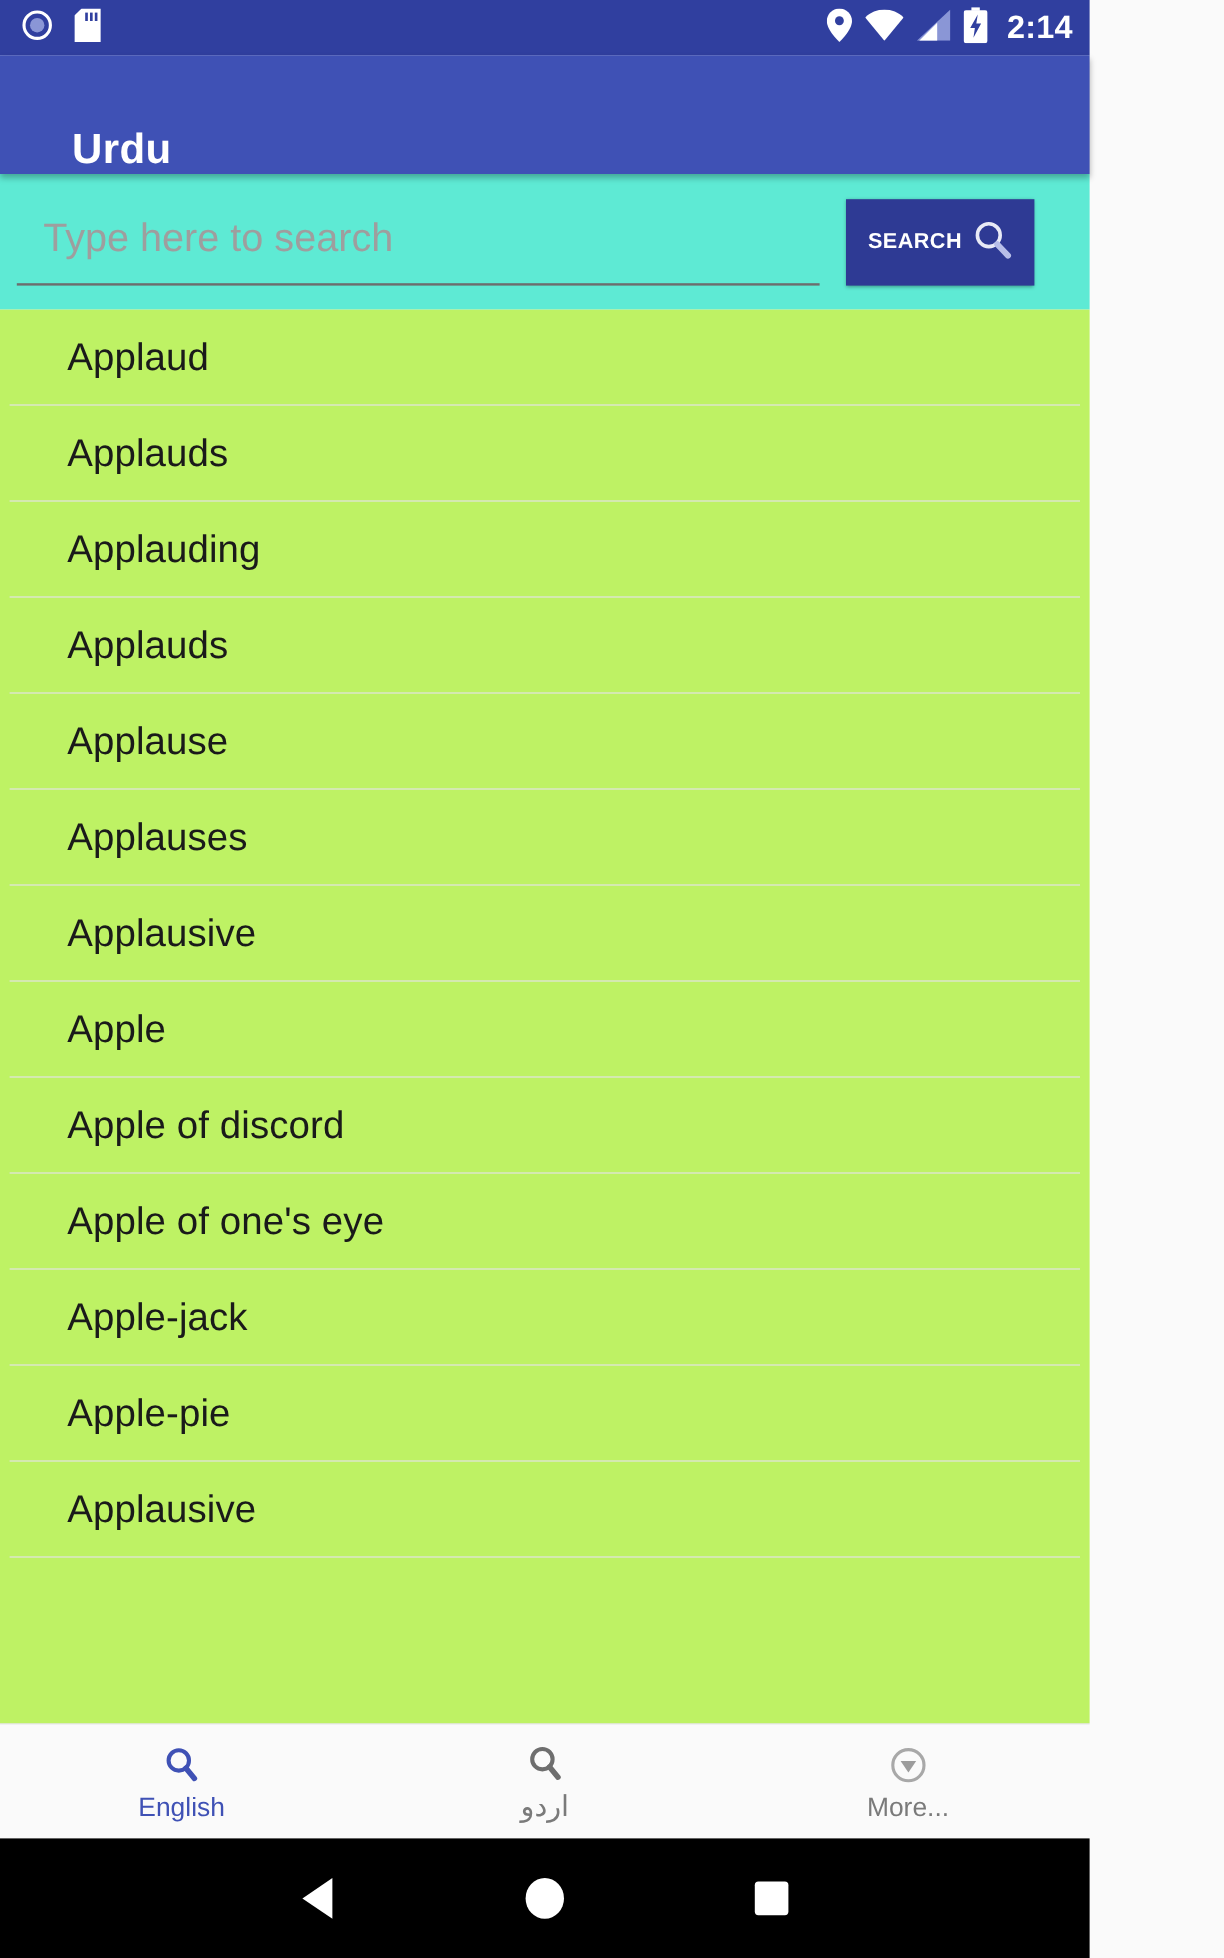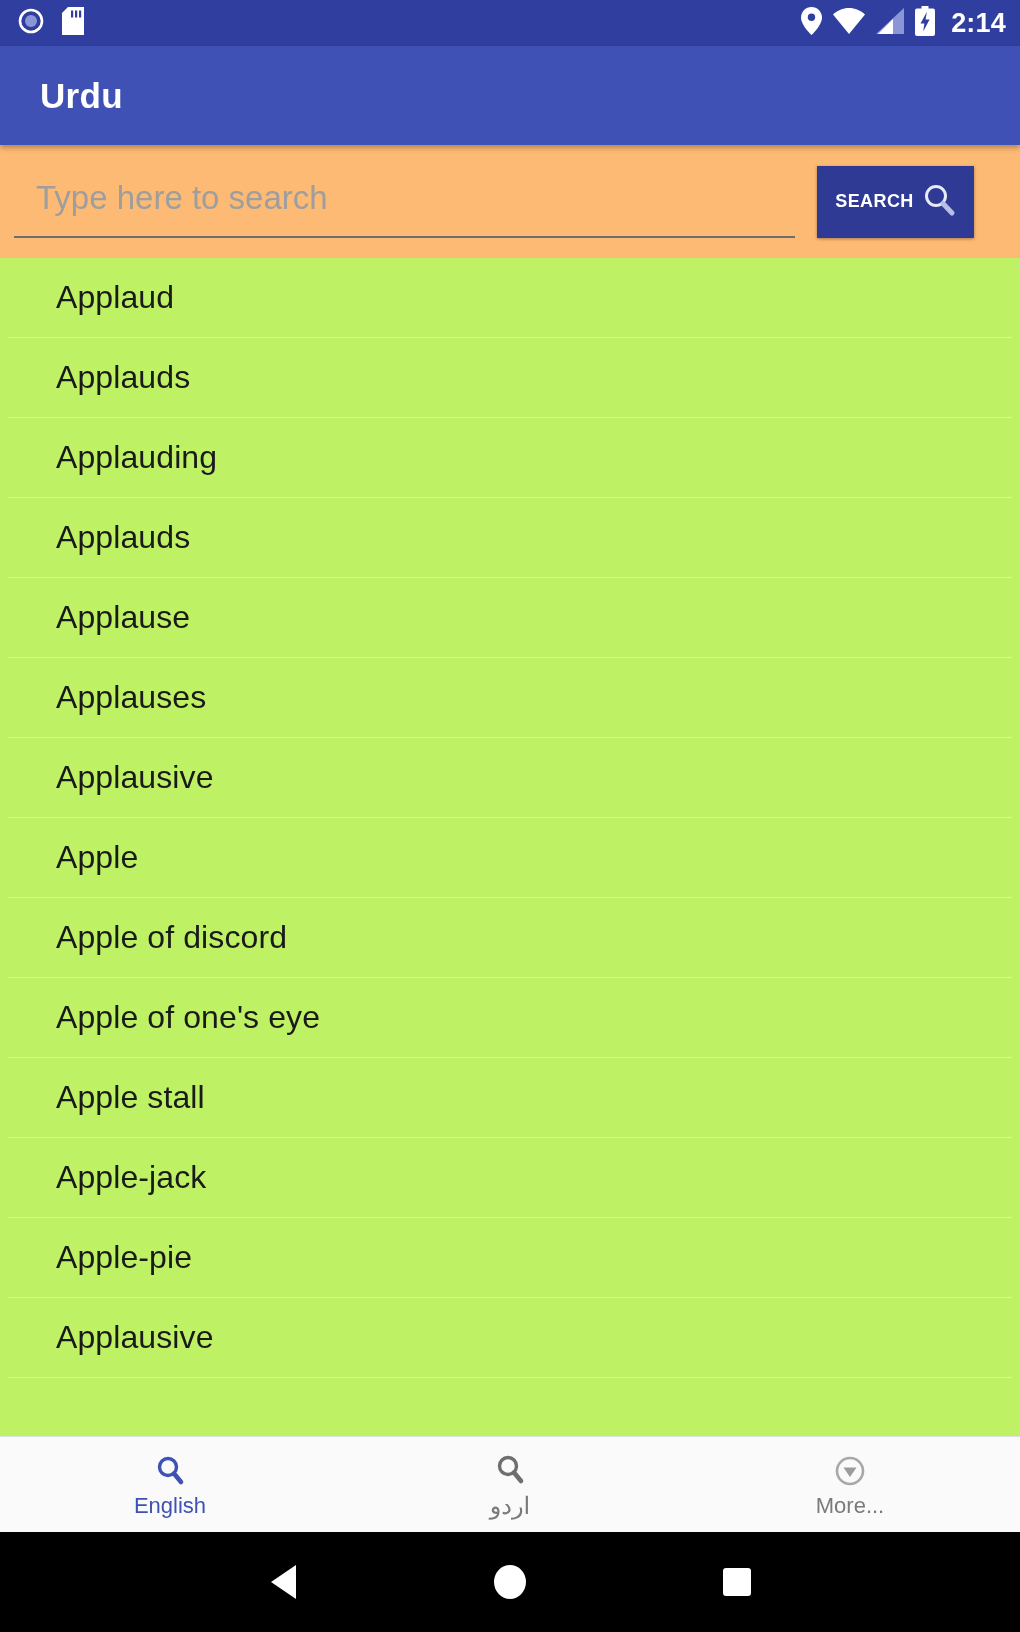--- a/index.html
+++ b/index.html
@@ -2,51 +2,51 @@
 <html><head>
 <meta charset="utf-8">
 <style>
   * { margin:0; padding:0; box-sizing:border-box; }
   html, body {
     width:1020px; height:1632px;
     background:#fafafa;
     font-family:"Liberation Sans", sans-serif;
     overflow:hidden;
   }
-  #app { position:relative; width:1020px; height:1632px; display:flex; flex-direction:column; }
+  #app { position:relative; width:908px; height:1632px; display:flex; flex-direction:column; }
 
   
   .status-bar {
     height:46px; background:#303f9f; flex:0 0 46px;
     display:flex; align-items:center; justify-content:space-between;
     padding:0 14px 0 18px;
   }
   .status-left { display:flex; align-items:center; gap:18px; }
   .status-right { display:flex; align-items:center; gap:11px; }
   .si { display:block; }
   .status-time {
     color:#ffffff; font-size:27px; font-weight:bold;
     letter-spacing:0.2px; margin-left:5px;
     font-family:"Liberation Sans", sans-serif;
   }
 
   
   .app-bar {
     height:99px; flex:0 0 99px; background:#3f51b5;
-    display:flex; align-items:center; padding-left:40px;
+    display:flex; align-items:flex-end; padding-left:60px;
     box-shadow:0 3px 5px rgba(0,0,0,0.28);
     position:relative; z-index:5;
   }
   .app-title {
     color:#ffffff; font-size:35px; font-weight:bold; letter-spacing:0.3px;
   }
 
   
   .search-row {
-    flex:0 0 113px; height:113px; background:#fdba74;
+    flex:0 0 113px; height:113px; background:#5eead4;
     display:flex; align-items:center; padding:0 0 0 14px;
     position:relative;
   }
   .search-field-wrap {
     flex:1 1 auto; margin-right:22px; position:relative;
     height:84px; display:flex; align-items:center;
   }
   .search-input {
     width:100%; height:72px; border:none; outline:none;
     background:transparent;
@@ -210,23 +210,20 @@
     <div class="word-row">
         <span class="word-label">Apple</span>
       </div>
     <div class="word-row">
         <span class="word-label">Apple of discord</span>
       </div>
     <div class="word-row">
         <span class="word-label">Apple of one's eye</span>
       </div>
     <div class="word-row">
-        <span class="word-label">Apple stall</span>
-      </div>
-    <div class="word-row">
         <span class="word-label">Apple-jack</span>
       </div>
     <div class="word-row">
         <span class="word-label">Apple-pie</span>
       </div>
     <div class="word-row">
         <span class="word-label">Applausive</span>
       </div>
   </div>
 

